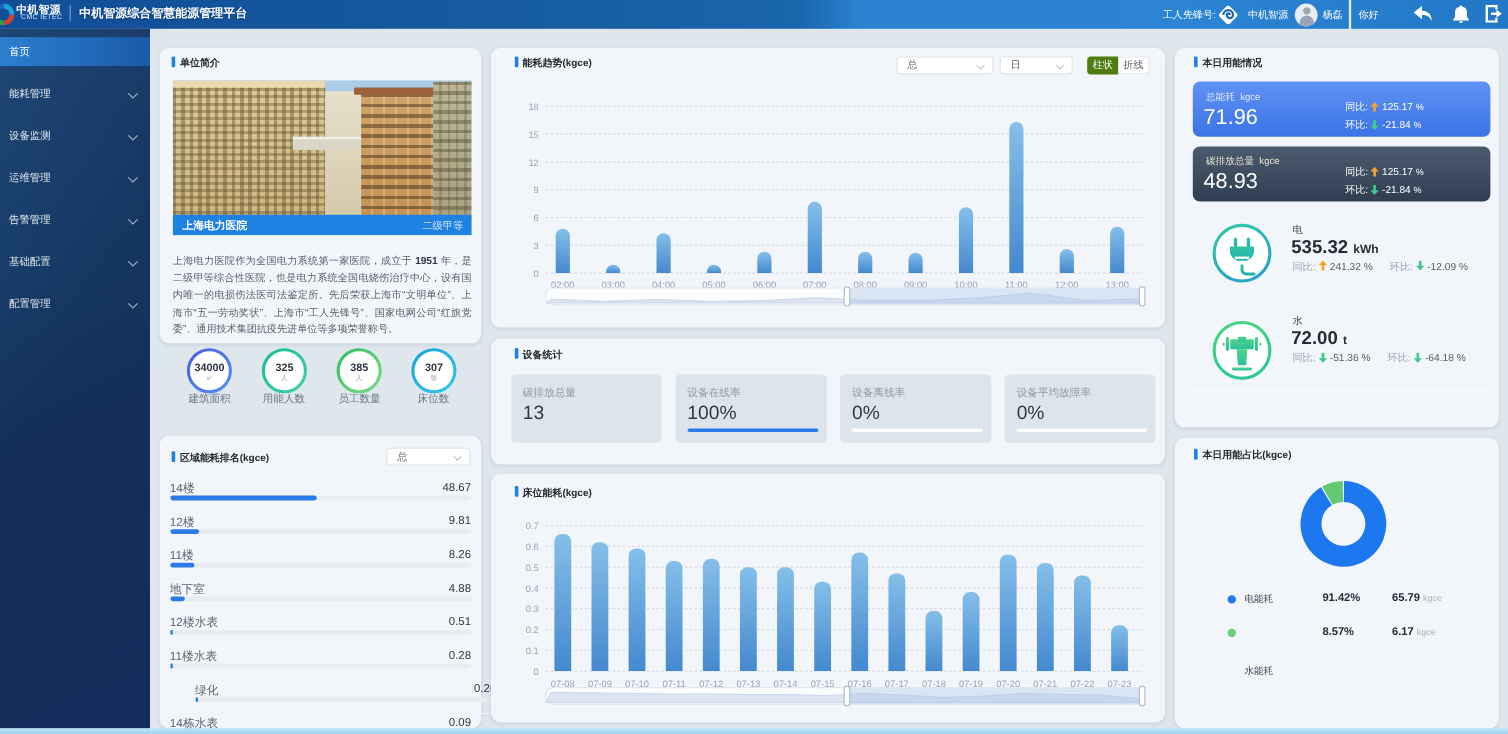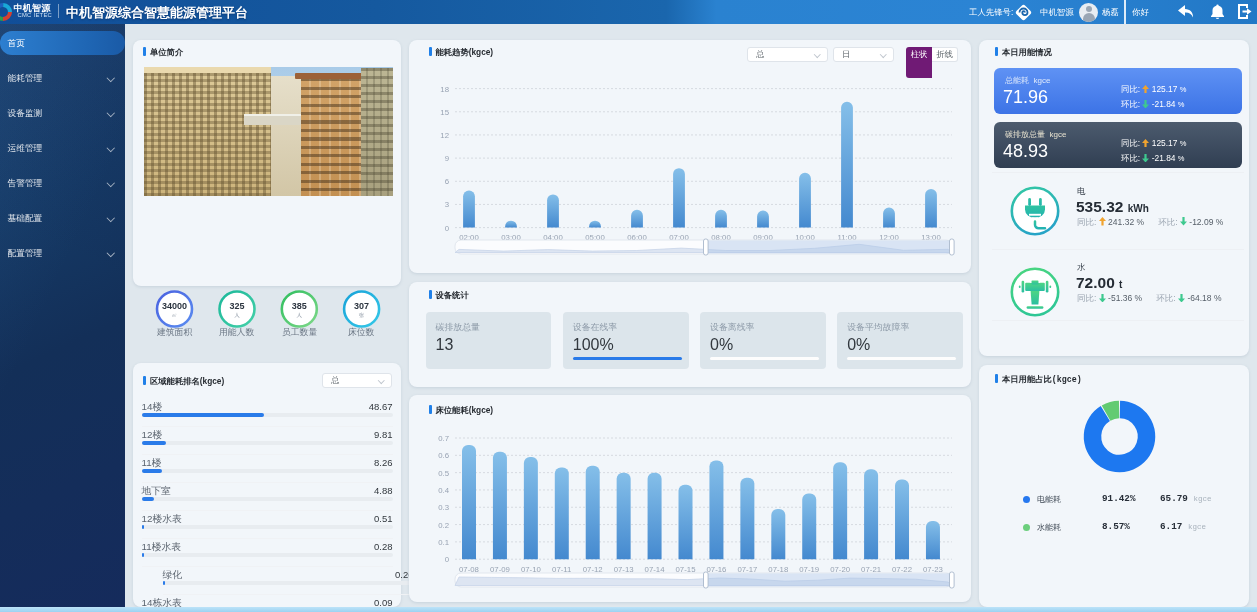--- a/index.html
+++ b/index.html
@@ -12,21 +12,21 @@
   background:linear-gradient(90deg,#114e98 0%,#15599f 30%,#1a66ad 53%,#2a82d0 57%,#2b84d4 78%,#2278c6 100%); }
 .htxt { color:#fff; position:absolute; white-space:nowrap; }
 
 
 #sidebar { position:absolute; left:0; top:24px; width:125px; height:583px;
   background:
     linear-gradient(115deg, rgba(70,120,180,.12) 0%, rgba(70,120,180,0) 45%),
     linear-gradient(205deg, rgba(20,30,70,.25) 0%, rgba(20,30,70,0) 40%),
     linear-gradient(155deg,#1c4776 0%,#153a66 30%,#132f58 55%,#152b5c 100%); }
 #sidebar .item { position:absolute; left:0; width:125px; height:30px; line-height:30px;
-  color:rgba(255,255,255,.88); font-size:8.7px; padding-left:7.5px;border-radius:12px; }
+  color:rgba(255,255,255,.88); font-size:8.7px; padding-left:7.5px; }
 #sidebar .item .chev { position:absolute; right:12px; top:9px; width:5.5px; height:5.5px;
   border-right:1.3px solid rgba(255,255,255,.62); border-bottom:1.3px solid rgba(255,255,255,.62);
   transform:rotate(45deg); }
 #sidebar .active { background:linear-gradient(90deg,#2d7fd0 0%,#1f66b4 70%,#1a5aa6 100%); color:#fff; }
 
 
 .panel { position:absolute; background:#f2f6fa; border-radius:8px; box-shadow:0 1px 3px rgba(130,150,170,.25); }
 .ptitle { position:absolute; font-weight:bold; font-size:8.3px; color:#252a30; white-space:nowrap; }
 .ptitle:before { content:""; display:inline-block; width:3px; height:9px; background:#2080e8; margin-right:4px; border-radius:1px; position:relative; top:1px; }
 
@@ -49,21 +49,21 @@
   <div id="header">
     <svg class="abs" style="left:-7px;top:2px" width="20" height="20" viewBox="0 0 20 20">
       <circle cx="10" cy="10" r="7" fill="none" stroke="#d44030" stroke-width="4" stroke-dasharray="11 33"></circle>
       <circle cx="10" cy="10" r="7" fill="none" stroke="#2fa04a" stroke-width="4" stroke-dasharray="11 33" stroke-dashoffset="-11"></circle>
       <circle cx="10" cy="10" r="7" fill="none" stroke="#1f62c0" stroke-width="4" stroke-dasharray="11 33" stroke-dashoffset="-22"></circle>
       <circle cx="10" cy="10" r="7" fill="none" stroke="#18a8d8" stroke-width="4" stroke-dasharray="11 33" stroke-dashoffset="-33"></circle>
     </svg>
     <div class="htxt" style="left:13.5px;top:1.5px;font-size:9px;font-weight:bold;letter-spacing:.3px;">中机智源</div>
     <div class="htxt" style="left:17.5px;top:11.5px;font-size:5.8px;color:#cfe2f5;letter-spacing:.3px;">CMC IETEC</div>
     <div class="abs" style="left:58px;top:4px;width:1px;height:14px;background:rgba(255,255,255,.45)"></div>
-    <div class="htxt" style="left:66px;top:4px;font-size:13px;font-weight:bold;text-shadow:0 1px 2px rgba(0,30,80,.5);">中机智源综合智慧能源管理平台</div>
+    <div class="htxt" style="left:66px;top:4px;font-size:10px;font-weight:bold;text-shadow:0 1px 2px rgba(0,30,80,.5);">中机智源综合智慧能源管理平台</div>
     <div class="htxt" style="left:969px;top:7px;font-size:8.4px;">工人先锋号:</div>
     <svg class="abs" style="left:1014px;top:3px" width="19" height="19" viewBox="0 0 19 19">
       <rect x="3.4" y="3.4" width="12.2" height="12.2" rx="2.5" transform="rotate(45 9.5 9.5)" fill="#fff"></rect>
       <path d="M5.5 9.5 a4 4 0 0 1 8 0 a2.6 2.6 0 0 1 -5.2 0 a1.3 1.3 0 0 1 2.6 0" fill="none" stroke="#1a66ad" stroke-width="1.8"></path>
     </svg>
     <div class="htxt" style="left:1040px;top:7px;font-size:8.4px;">中机智源</div>
     <div class="abs" style="left:1079px;top:2.5px;width:19px;height:19px;border-radius:50%;background:#e8edf2;overflow:hidden;">
       <div class="abs" style="left:6.5px;top:3.5px;width:6px;height:6px;border-radius:50%;background:#9aa6b4;"></div>
       <div class="abs" style="left:3.5px;top:10.5px;width:12px;height:9px;border-radius:6px 6px 0 0;background:#9aa6b4;"></div>
     </div>
@@ -105,20 +105,27 @@
       <div class="abs" style="left:100px;top:47px;width:68px;height:11px;background:#dad6c6;border-top:2px solid #f0f0e8;"></div>
       <div class="abs" style="left:157px;top:11px;width:60px;height:118px;background:
         repeating-linear-gradient(180deg, rgba(70,50,28,.5) 0 3px, transparent 3px 8.5px),
         repeating-linear-gradient(90deg, transparent 0 8px, rgba(255,245,225,.25) 8px 10px),
         linear-gradient(180deg,#d2a368,#c39052);"></div>
       <div class="abs" style="left:151px;top:6px;width:72px;height:6px;background:#9c6138;border-radius:1px;"></div>
       <div class="abs" style="left:217px;top:1px;width:32px;height:128px;background:
         repeating-linear-gradient(180deg, rgba(70,65,45,.38) 0 3px, transparent 3px 8px),
         repeating-linear-gradient(90deg, transparent 0 5px, rgba(60,58,40,.22) 5px 7px),
         linear-gradient(180deg,#bcb694,#a8a07e);"></div>
+      <div class="abs" style="left:0;top:112px;width:249px;height:17px;background:#1e82e2;color:#fff;">
+        <span class="abs" style="left:8px;top:3px;font-size:9px;font-weight:bold;">上海电力医院</span>
+        <span class="abs" style="right:7px;top:4px;font-size:8.5px;color:#d5e8fa;">二级甲等</span>
+      </div>
+    </div>
+    <div class="abs" style="left:11px;top:170px;width:249px;font-size:8.42px;line-height:14.2px;color:#55606c;text-align:justify;white-space:normal;">
+      上海电力医院作为全国电力系统第一家医院，成立于 <b style="color:#2b3642">1951</b> 年，是二级甲等综合性医院，也是电力系统全国电烧伤治疗中心，设有国内唯一的电损伤法医司法鉴定所。先后荣获上海市“文明单位”、上海市“五一劳动奖状”、上海市“工人先锋号”、国家电网公司“红旗党委”、通用技术集团抗疫先进单位等多项荣誉称号。
     </div>
     <svg class="abs" style="left:0;top:250px" width="268" height="40" viewBox="0 0 268 40">
       <defs>
         <linearGradient id="cg1" x1="0" y1="0" x2="1" y2="1">
             <stop offset="0" stop-color="#4a62e0"></stop>
             <stop offset="1" stop-color="#5a8cf0"></stop>
           </linearGradient>
         <linearGradient id="cg2" x1="0" y1="0" x2="1" y2="1">
             <stop offset="0" stop-color="#1cb89a"></stop>
             <stop offset="1" stop-color="#44d0a8"></stop>
@@ -212,21 +219,21 @@
           <div class="abs" style="left:0;top:12px;width:251px;height:3.5px;border-radius:2px;background:#e8ecf0;"></div>
           <div class="abs" style="left:0;top:12px;width:2px;height:3.5px;border-radius:2px;background:#2a7be9;"></div>
         </div>
       </div>
   </div>
 
   <div class="panel" style="left:409px;top:40px;width:562px;height:233px;">
     <div class="ptitle" style="left:19.5px;top:6px;">能耗趋势(kgce)</div>
     <div class="sel" style="left:338px;top:7px;width:81px;height:15px;line-height:13px;padding-left:8px;">总<span class="chev"></span></div>
     <div class="sel" style="left:424px;top:7px;width:61px;height:15px;line-height:13px;padding-left:8px;">日<span class="chev"></span></div>
-    <div class="abs" style="left:497px;top:7px;width:26px;height:31px;background:#701a75;border-radius:3px 0 0 3px;color:#fff;font-size:8.4px;text-align:center;line-height:15px;">柱状</div>
+    <div class="abs" style="left:497px;top:7px;width:26px;height:15px;background:#4d7c0f;border-radius:3px 0 0 3px;color:#fff;font-size:8.4px;text-align:center;line-height:15px;">柱状</div>
     <div class="abs" style="left:523px;top:7px;width:26px;height:15px;background:#fff;border:1px solid #dfe4ea;border-left:none;border-radius:0 3px 3px 0;color:#5a6268;font-size:8.4px;text-align:center;line-height:13px;">折线</div>
     <svg id="chart1" class="abs" style="left:0;top:0;" width="562" height="233" viewBox="0 0 562 233">
         <defs>
           <linearGradient id="barg" x1="0" y1="0" x2="0" y2="1">
             <stop offset="0" stop-color="#85bfe9"></stop>
             <stop offset="1" stop-color="#4489cf"></stop>
           </linearGradient>
         </defs>
         <line x1="46" y1="187.6" x2="543" y2="187.6" stroke="#d6dae0" stroke-width="1" stroke-dasharray="2 2"></line>
         <text x="40" y="190.6" text-anchor="end" font-size="7.8" fill="#98a3b3">0</text>
@@ -436,36 +443,36 @@
     </svg>
     <div class="abs" style="left:98px;top:222px;font-size:8.5px;color:#3a434e;">水</div>
     <div class="abs" style="left:97px;top:234px;font-size:15.5px;font-weight:bold;color:#252c35;">72.00 <span style="font-size:10px;">t</span></div>
     <div class="abs" style="left:98px;top:253px;font-size:8.5px;color:#9aa4b0;">同比: <svg style="display:inline-block;vertical-align:-1px" width="7" height="8.5" viewBox="0 0 7 8.5">
           <path d="M3.5 8.5 L7 4.5 H4.6 V0 H2.4 V4.5 H0 Z" fill="#3ec98f"></path>
         </svg> <span style="color:#555e68">-51.36 %</span> &nbsp;&nbsp;&nbsp;&nbsp; 环比: <svg style="display:inline-block;vertical-align:-1px" width="7" height="8.5" viewBox="0 0 7 8.5">
           <path d="M3.5 8.5 L7 4.5 H4.6 V0 H2.4 V4.5 H0 Z" fill="#3ec98f"></path>
         </svg> <span style="color:#555e68">-64.18 %</span></div>
   </div>
 
-  <div class="panel" style="left:979px;top:365px;width:270px;height:242px;font-family:Liberation Mono, monospace;">
+  <div class="panel" style="left:979px;top:365px;width:270px;height:242px;">
     <div class="ptitle" style="left:16px;top:8px;">本日用能占比(kgce)</div>
     <svg class="abs" style="left:102px;top:32.5px" width="77" height="77" viewBox="0 0 77 77">
       <g transform="translate(38.5,38.5)">
         <path id="arcblue" fill="none" stroke="#1d78f0" stroke-width="17.5" d="M 0.4240975674191582 -26.996669077004835 A 27 27 0 1 1 -14.187734578951222 -22.97189995444939"></path>
         <path id="arcgreen" fill="none" stroke="#62cb72" stroke-width="17.5" d="M -13.418296947744011 -23.42966724096106 A 27 27 0 0 1 -0.42409756741913845 -26.996669077004835"></path>
       </g>
     </svg>
     <div class="abs" style="left:44px;top:129px;font-size:8px;color:#3c4652;">
       <span class="abs" style="left:0;top:2px;width:7px;height:7px;border-radius:50%;background:#2678ef;"></span>
       <span class="abs" style="left:14px;">电能耗</span>
       <span class="abs" style="left:79px;font-weight:bold;font-size:9.3px;color:#272e38;top:-1px;">91.42%</span>
       <span class="abs" style="left:137px;font-weight:bold;font-size:9.3px;color:#272e38;top:-1px;">65.79 <span style="font-weight:normal;font-size:7.5px;color:#a8b2bc;">kgce</span></span>
     </div>
     <div class="abs" style="left:44px;top:156.5px;font-size:8px;color:#3c4652;">
       <span class="abs" style="left:0;top:2px;width:7px;height:7px;border-radius:50%;background:#6ccf7d;"></span>
-      <span class="abs" style="left:14px;">水能耗</span>
+      <span class="abs" style="left:14px;margin-top:32px;">水能耗</span>
       <span class="abs" style="left:79px;font-weight:bold;font-size:9.3px;color:#272e38;top:-1px;">8.57%</span>
       <span class="abs" style="left:137px;font-weight:bold;font-size:9.3px;color:#272e38;top:-1px;">6.17 <span style="font-weight:normal;font-size:7.5px;color:#a8b2bc;">kgce</span></span>
     </div>
   </div>
 
   <div id="bstrip"></div>
 </div>
 
 </body></html>

